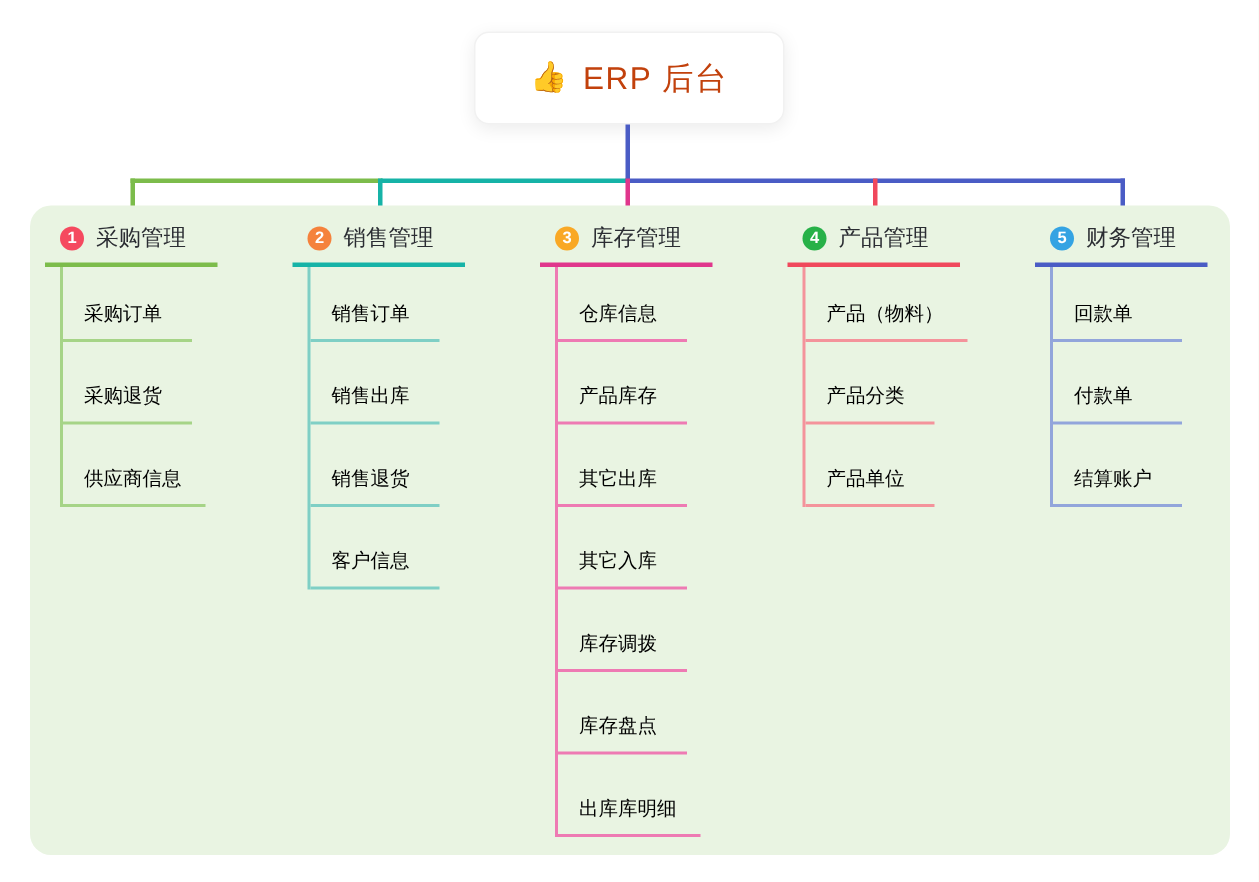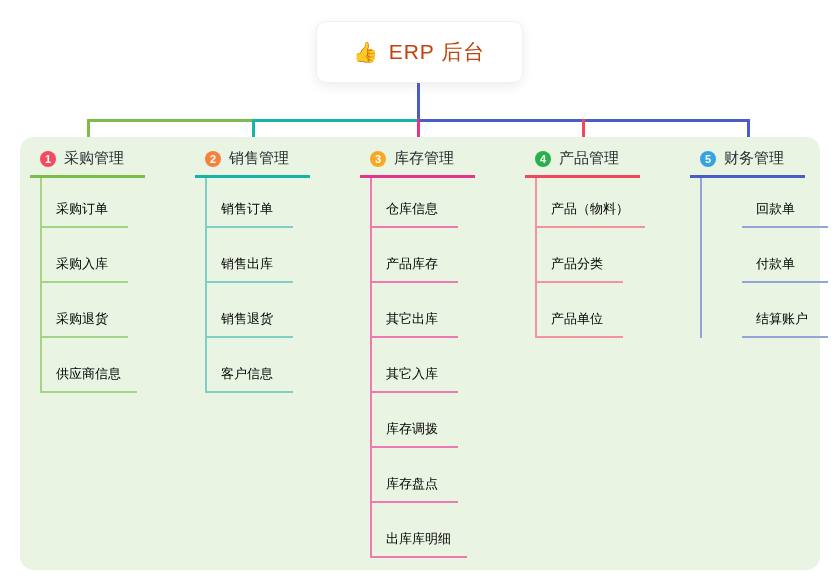--- a/index.html
+++ b/index.html
@@ -75,23 +75,20 @@
         <div class="column" style="left: 10px;">
           <div class="branch-title" style="border-bottom-color: rgb(124, 188, 75);">
             <span class="badge" style="background: rgb(245, 73, 95);">1</span>
             <span class="branch-label">采购管理</span>
           </div>
           <ul class="children" style="border-left-color: rgb(166, 212, 135);">
             <li class="child" style="border-bottom-color: rgb(166, 212, 135);">
               <span class="child-label">采购订单</span>
             </li>
             <li class="child" style="border-bottom-color: rgb(166, 212, 135);">
-              <span class="child-label">采购入库</span>
-            </li>
-            <li class="child" style="border-bottom-color: rgb(166, 212, 135);">
               <span class="child-label">采购退货</span>
             </li>
             <li class="child" style="border-bottom-color: rgb(166, 212, 135);">
               <span class="child-label">供应商信息</span>
             </li>
           </ul>
         </div>
         <div class="column" style="left: 175px;">
           <div class="branch-title" style="border-bottom-color: rgb(22, 179, 167);">
             <span class="badge" style="background: rgb(245, 130, 60);">2</span>
@@ -156,21 +153,21 @@
             <li class="child" style="border-bottom-color: rgb(244, 147, 155);">
               <span class="child-label">产品单位</span>
             </li>
           </ul>
         </div>
         <div class="column" style="left: 670px;">
           <div class="branch-title" style="border-bottom-color: rgb(74, 92, 197);">
             <span class="badge" style="background: rgb(52, 163, 227);">5</span>
             <span class="branch-label">财务管理</span>
           </div>
-          <ul class="children" style="border-left-color: rgb(146, 165, 219); padding-left: 40px;">
+          <ul class="children" style="border-left-color: rgb(146, 165, 219);">
             <li class="child" style="border-bottom-color: rgb(146, 165, 219);">
               <span class="child-label">回款单</span>
             </li>
             <li class="child" style="border-bottom-color: rgb(146, 165, 219);">
               <span class="child-label">付款单</span>
             </li>
             <li class="child" style="border-bottom-color: rgb(146, 165, 219);">
               <span class="child-label">结算账户</span>
             </li>
           </ul>

